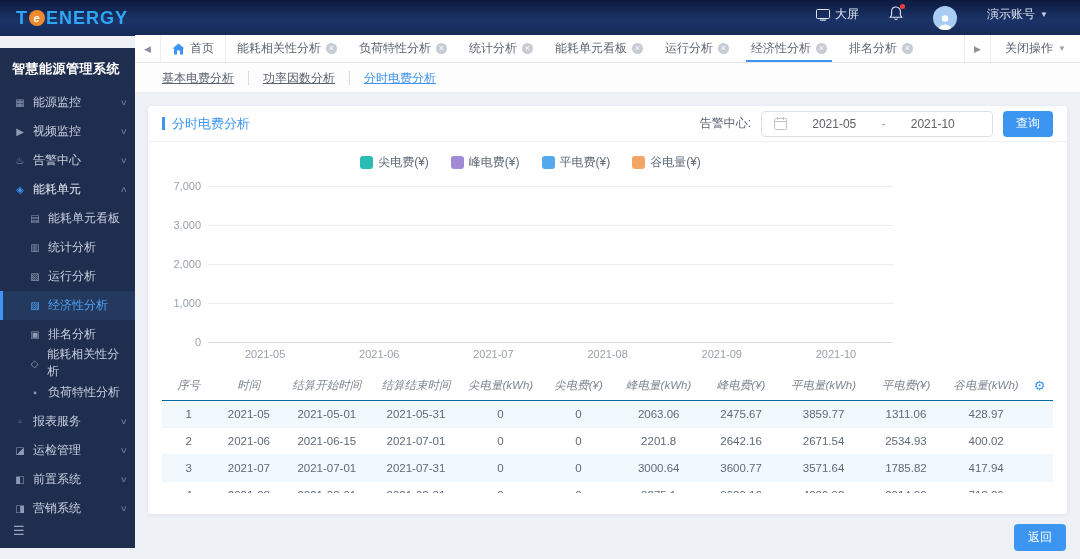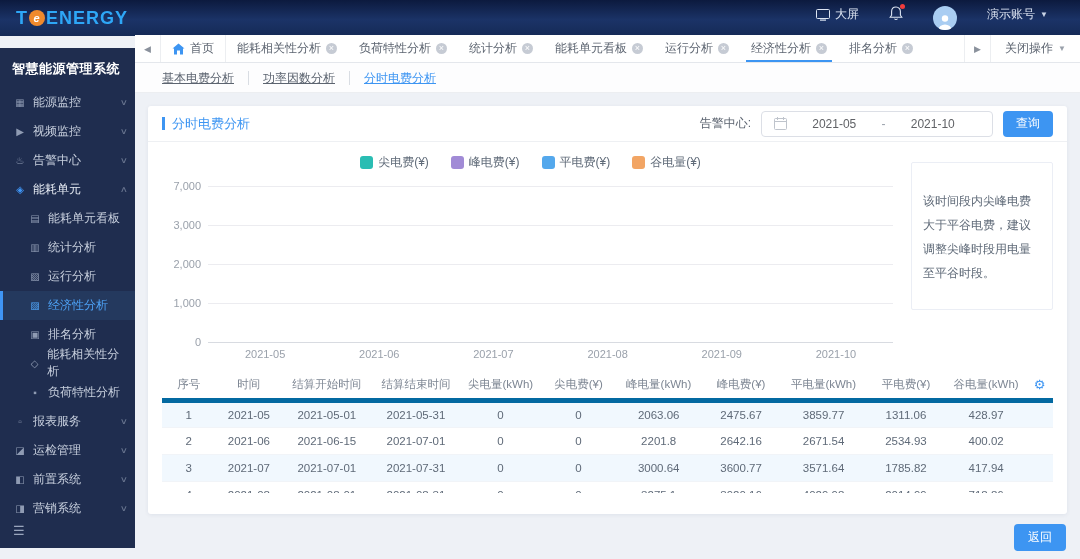--- a/index.html
+++ b/index.html
@@ -81,21 +81,21 @@
   .xlabel { flex:1; text-align:center; font-size:11px; color:#9aa1ab; }
 
   
   .suggest-col { width:142px; margin-left:12px; flex:0 0 142px; }
   .suggest-head { background:#e7f2fd; border-radius:2px; height:28px; display:flex; align-items:center; gap:7px; padding:0 10px; color:#3d95f2; font-size:13px; }
   .suggest-body { border:1px solid #ebeef5; border-radius:2px; margin-top:10px; padding:26px 11px 14px; font-size:12px; color:#5f6a78; line-height:24px; height:148px; }
 
   
   .table-wrap { margin:12px 14px 0; height:121px; overflow:hidden; }
   table { width:100%; border-collapse:collapse; table-layout:fixed; font-size:11.5px; }
-  th { color:#7d8693; font-weight:normal; height:28px; text-align:center; border-bottom:5px solid #0369a1; white-space:nowrap; overflow:hidden; }
+  th { color:#7d8693; font-weight:normal; height:28px; text-align:center; border-bottom:1px solid #0369a1; white-space:nowrap; overflow:hidden;font-style:italic; }
   td { color:#5f6a78; height:27px; text-align:center; border-bottom:1px solid #f1f4f8; white-space:nowrap; overflow:hidden; }
   tr.zebra { background:#f1f8fe; }
   .gear { color:#3d95f2; font-size:13px; cursor:pointer; }
 
   
   .footer-row { height:46px; display:flex; align-items:center; justify-content:flex-end; padding-right:1px; }
   .btn-back { background:#3d95f2; color:#fff; border:none; border-radius:4px; height:27px; padding:0 14px; font-size:12px; cursor:pointer; }
 
   svg { display:block; }
 </style>
@@ -366,21 +366,20 @@
                 <span class="xlabel">2021-05</span>
                 <span class="xlabel">2021-06</span>
                 <span class="xlabel">2021-07</span>
                 <span class="xlabel">2021-08</span>
                 <span class="xlabel">2021-09</span>
                 <span class="xlabel">2021-10</span>
               </div>
             </div>
 
             <div class="suggest-col">
-              <div class="suggest-body">该时间段内尖峰电费大于平谷电费，建议调整尖峰时段用电量至平谷时段。</div>
             </div>
           </div>
 
           <div class="table-wrap">
             <table>
               <colgroup>
                 <col style="width:6%">
                   <col style="width:7.5%">
                   <col style="width:10%">
                   <col style="width:10%">

